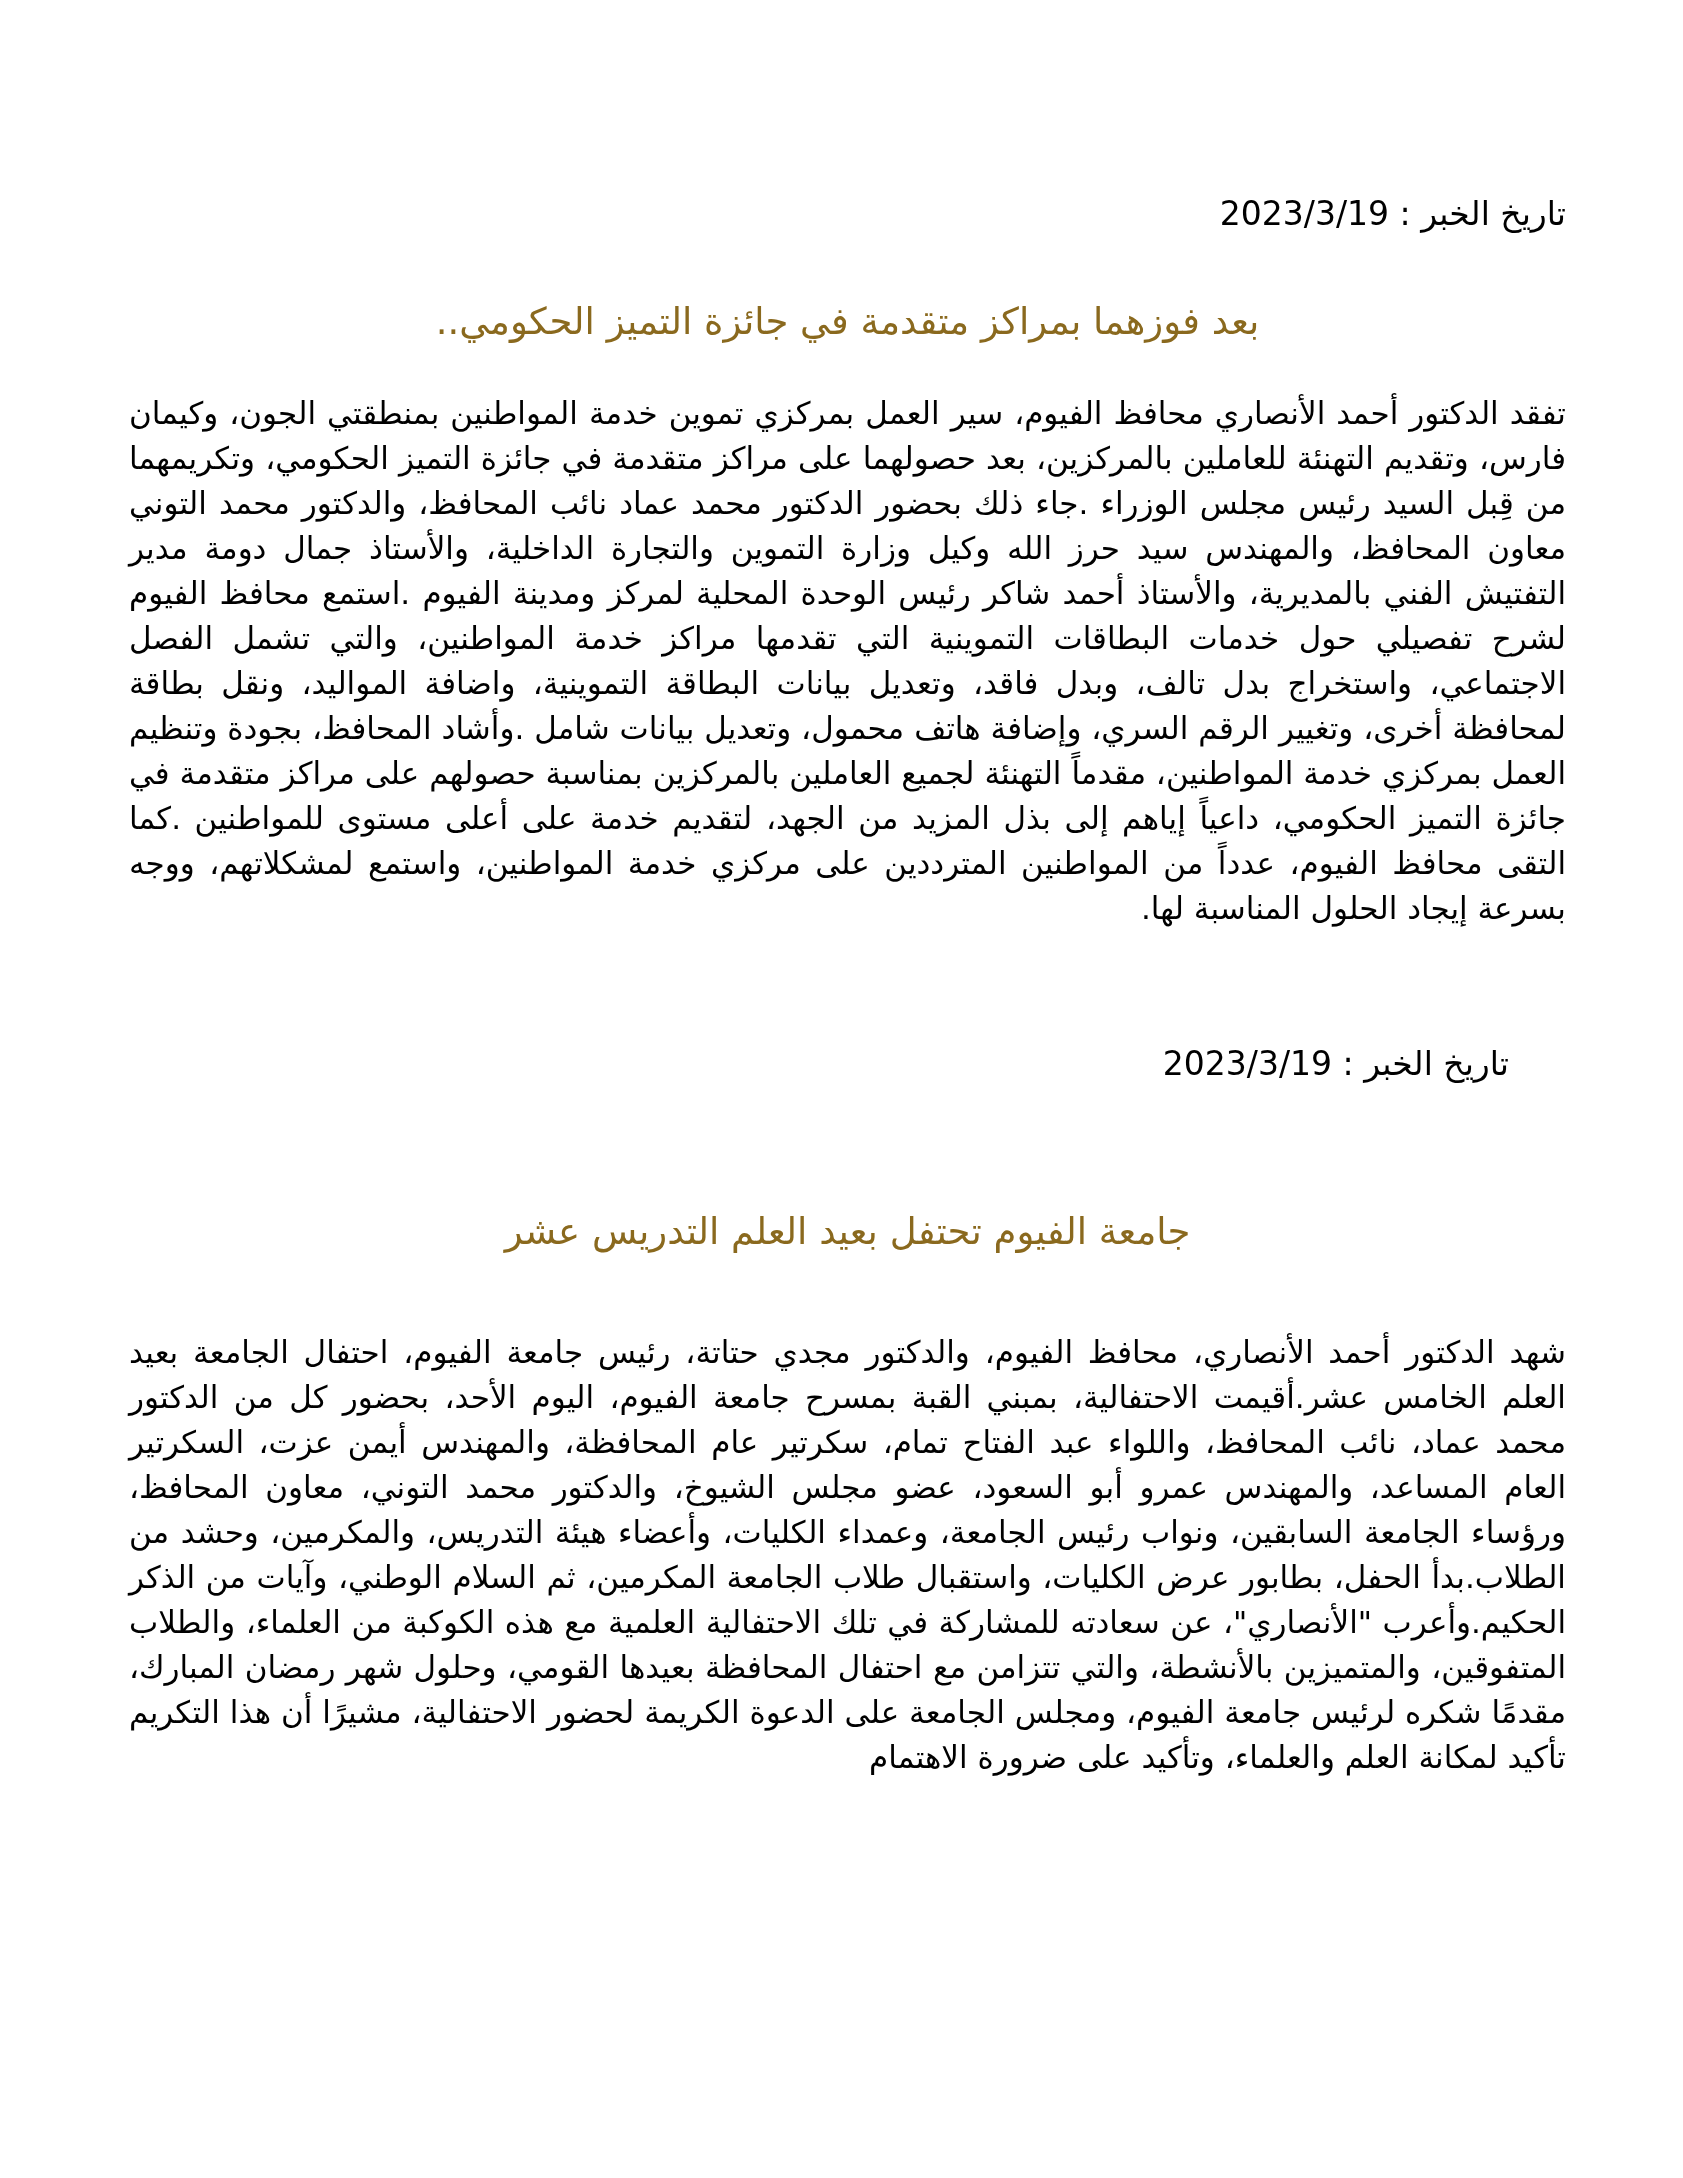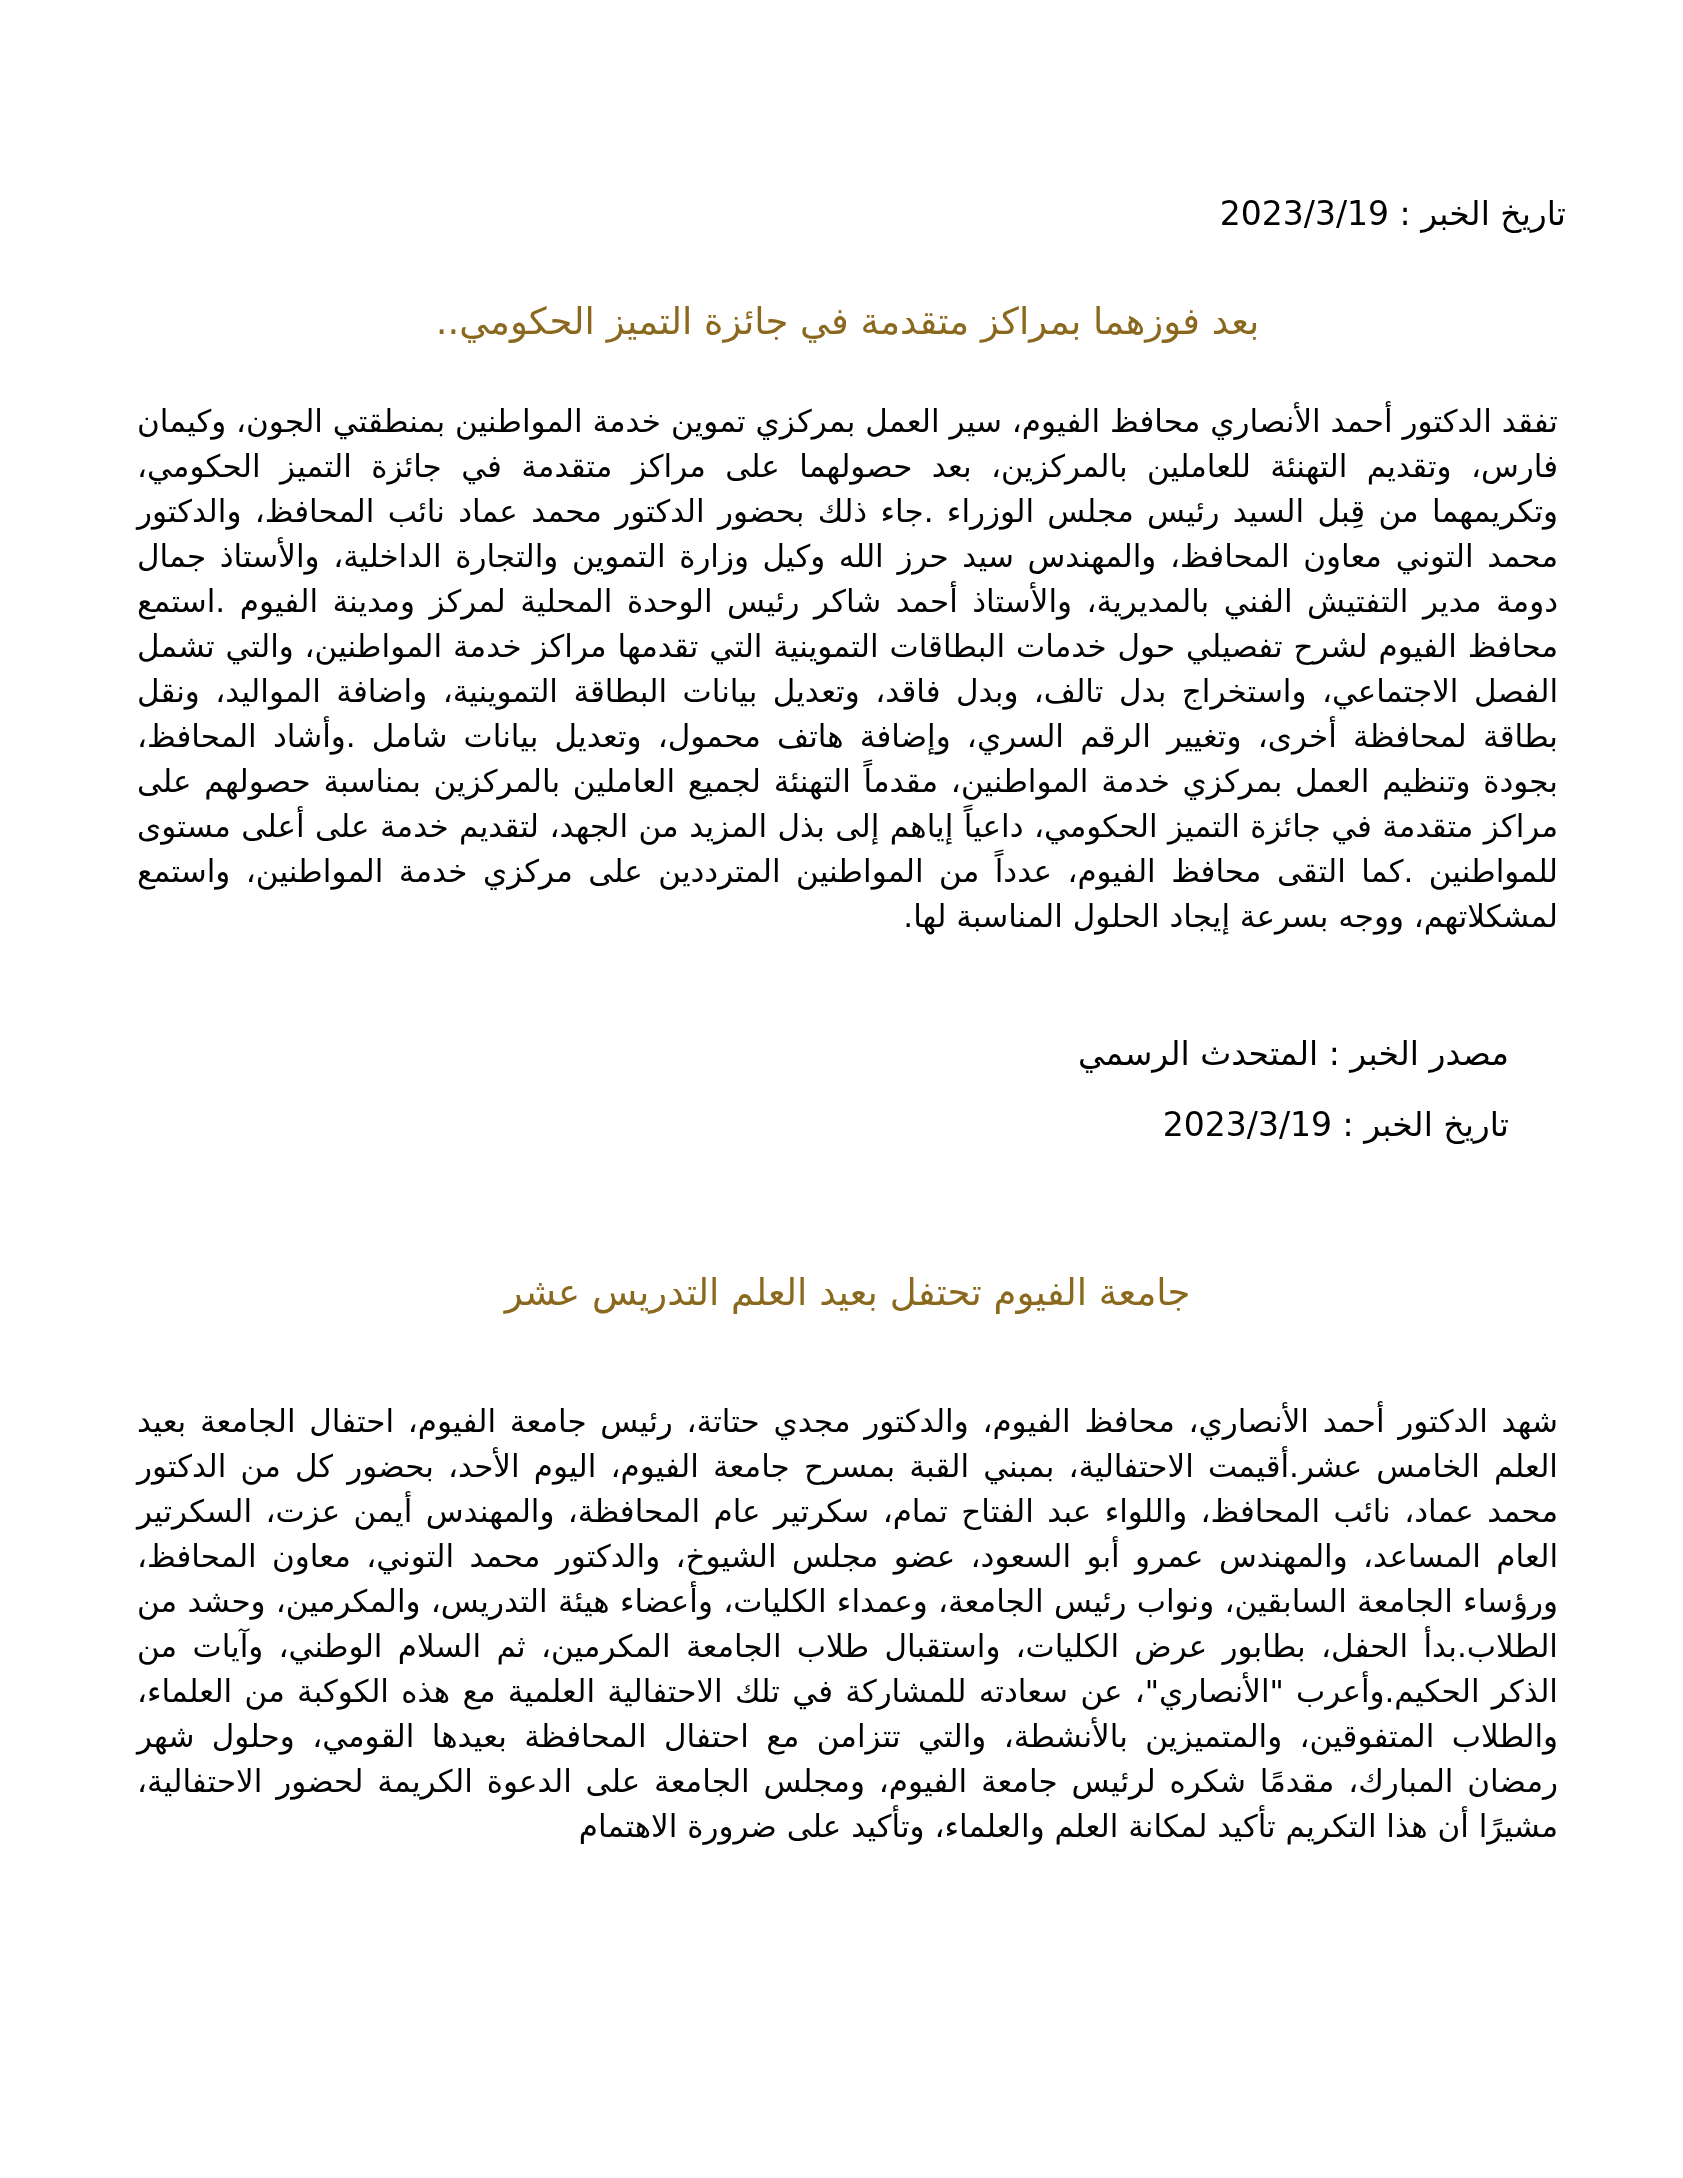--- a/index.html
+++ b/index.html
@@ -38,21 +38,21 @@
     line-height: 54px;
     margin: 0;
   }
   .kicker {
     padding-top: 59px;
   }
   .headline-main {
     padding-top: 12px;
   }
   .body-text {
-    margin: 8px;
+    margin: 0;
     font-size: 31px;
     line-height: 45px;
     text-align: justify;
     text-justify: inter-word;
   }
   .body-first {
     padding-top: 42px;
   }
   .meta-block {
     padding-top: 84px;
@@ -90,21 +90,20 @@
 <div class="page">
 
   <div class="date-line date-top">تاريخ الخبر : 2023/3/19</div>
 
   <h1 class="headline kicker">بعد فوزهما بمراكز متقدمة في جائزة التميز الحكومي..</h1>
 
 
   <p class="body-text body-first">تفقد الدكتور أحمد الأنصاري محافظ الفيوم، سير العمل بمركزي تموين خدمة المواطنين بمنطقتي الجون، وكيمان فارس، وتقديم التهنئة للعاملين بالمركزين، بعد حصولهما على مراكز متقدمة في جائزة التميز الحكومي، وتكريمهما من قِبل السيد رئيس مجلس الوزراء .جاء ذلك بحضور الدكتور محمد عماد نائب المحافظ، والدكتور محمد التوني معاون المحافظ، والمهندس سيد حرز الله وكيل وزارة التموين والتجارة الداخلية، والأستاذ جمال دومة مدير التفتيش الفني بالمديرية، والأستاذ أحمد شاكر رئيس الوحدة المحلية لمركز ومدينة الفيوم .استمع محافظ الفيوم لشرح تفصيلي حول خدمات البطاقات التموينية التي تقدمها مراكز خدمة المواطنين، والتي تشمل الفصل الاجتماعي، واستخراج بدل تالف، وبدل فاقد، وتعديل بيانات البطاقة التموينية، واضافة المواليد، ونقل بطاقة لمحافظة أخرى، وتغيير الرقم السري، وإضافة هاتف محمول، وتعديل بيانات شامل .وأشاد المحافظ، بجودة وتنظيم العمل بمركزي خدمة المواطنين، مقدماً التهنئة لجميع العاملين بالمركزين بمناسبة حصولهم على مراكز متقدمة في جائزة التميز الحكومي، داعياً إياهم إلى بذل المزيد من الجهد، لتقديم خدمة على أعلى مستوى للمواطنين .كما التقى محافظ الفيوم، عدداً من المواطنين المترددين على مركزي خدمة المواطنين، واستمع لمشكلاتهم، ووجه بسرعة إيجاد الحلول المناسبة لها.</p>
 
   <div class="meta-block">
-    <div class="source-line">مصدر الخبر : المتحدث الرسمي</div>
     <div class="date-line date-bottom">تاريخ الخبر : 2023/3/19</div>
   </div>
 
   <h2 class="headline headline-single">جامعة الفيوم تحتفل بعيد العلم التدريس عشر</h2>
 
   <p class="body-text body-second">شهد الدكتور أحمد الأنصاري، محافظ الفيوم، والدكتور مجدي حتاتة، رئيس جامعة الفيوم، احتفال الجامعة بعيد العلم الخامس عشر.أقيمت الاحتفالية، بمبني القبة بمسرح جامعة الفيوم، اليوم الأحد، بحضور كل من الدكتور محمد عماد، نائب المحافظ، واللواء عبد الفتاح تمام، سكرتير عام المحافظة، والمهندس أيمن عزت، السكرتير العام المساعد، والمهندس عمرو أبو السعود، عضو مجلس الشيوخ، والدكتور محمد التوني، معاون المحافظ، ورؤساء الجامعة السابقين، ونواب رئيس الجامعة، وعمداء الكليات، وأعضاء هيئة التدريس، والمكرمين، وحشد من الطلاب.بدأ الحفل، بطابور عرض الكليات، واستقبال طلاب الجامعة المكرمين، ثم السلام الوطني، وآيات من الذكر الحكيم.وأعرب "الأنصاري"، عن سعادته للمشاركة في تلك الاحتفالية العلمية مع هذه الكوكبة من العلماء،  والطلاب المتفوقين، والمتميزين بالأنشطة، والتي تتزامن مع احتفال المحافظة بعيدها القومي، وحلول شهر رمضان المبارك، مقدمًا شكره لرئيس جامعة الفيوم، ومجلس الجامعة على الدعوة الكريمة لحضور الاحتفالية، مشيرًا أن هذا التكريم تأكيد لمكانة العلم والعلماء، وتأكيد على ضرورة الاهتمام</p>
 
 </div>
 
 

